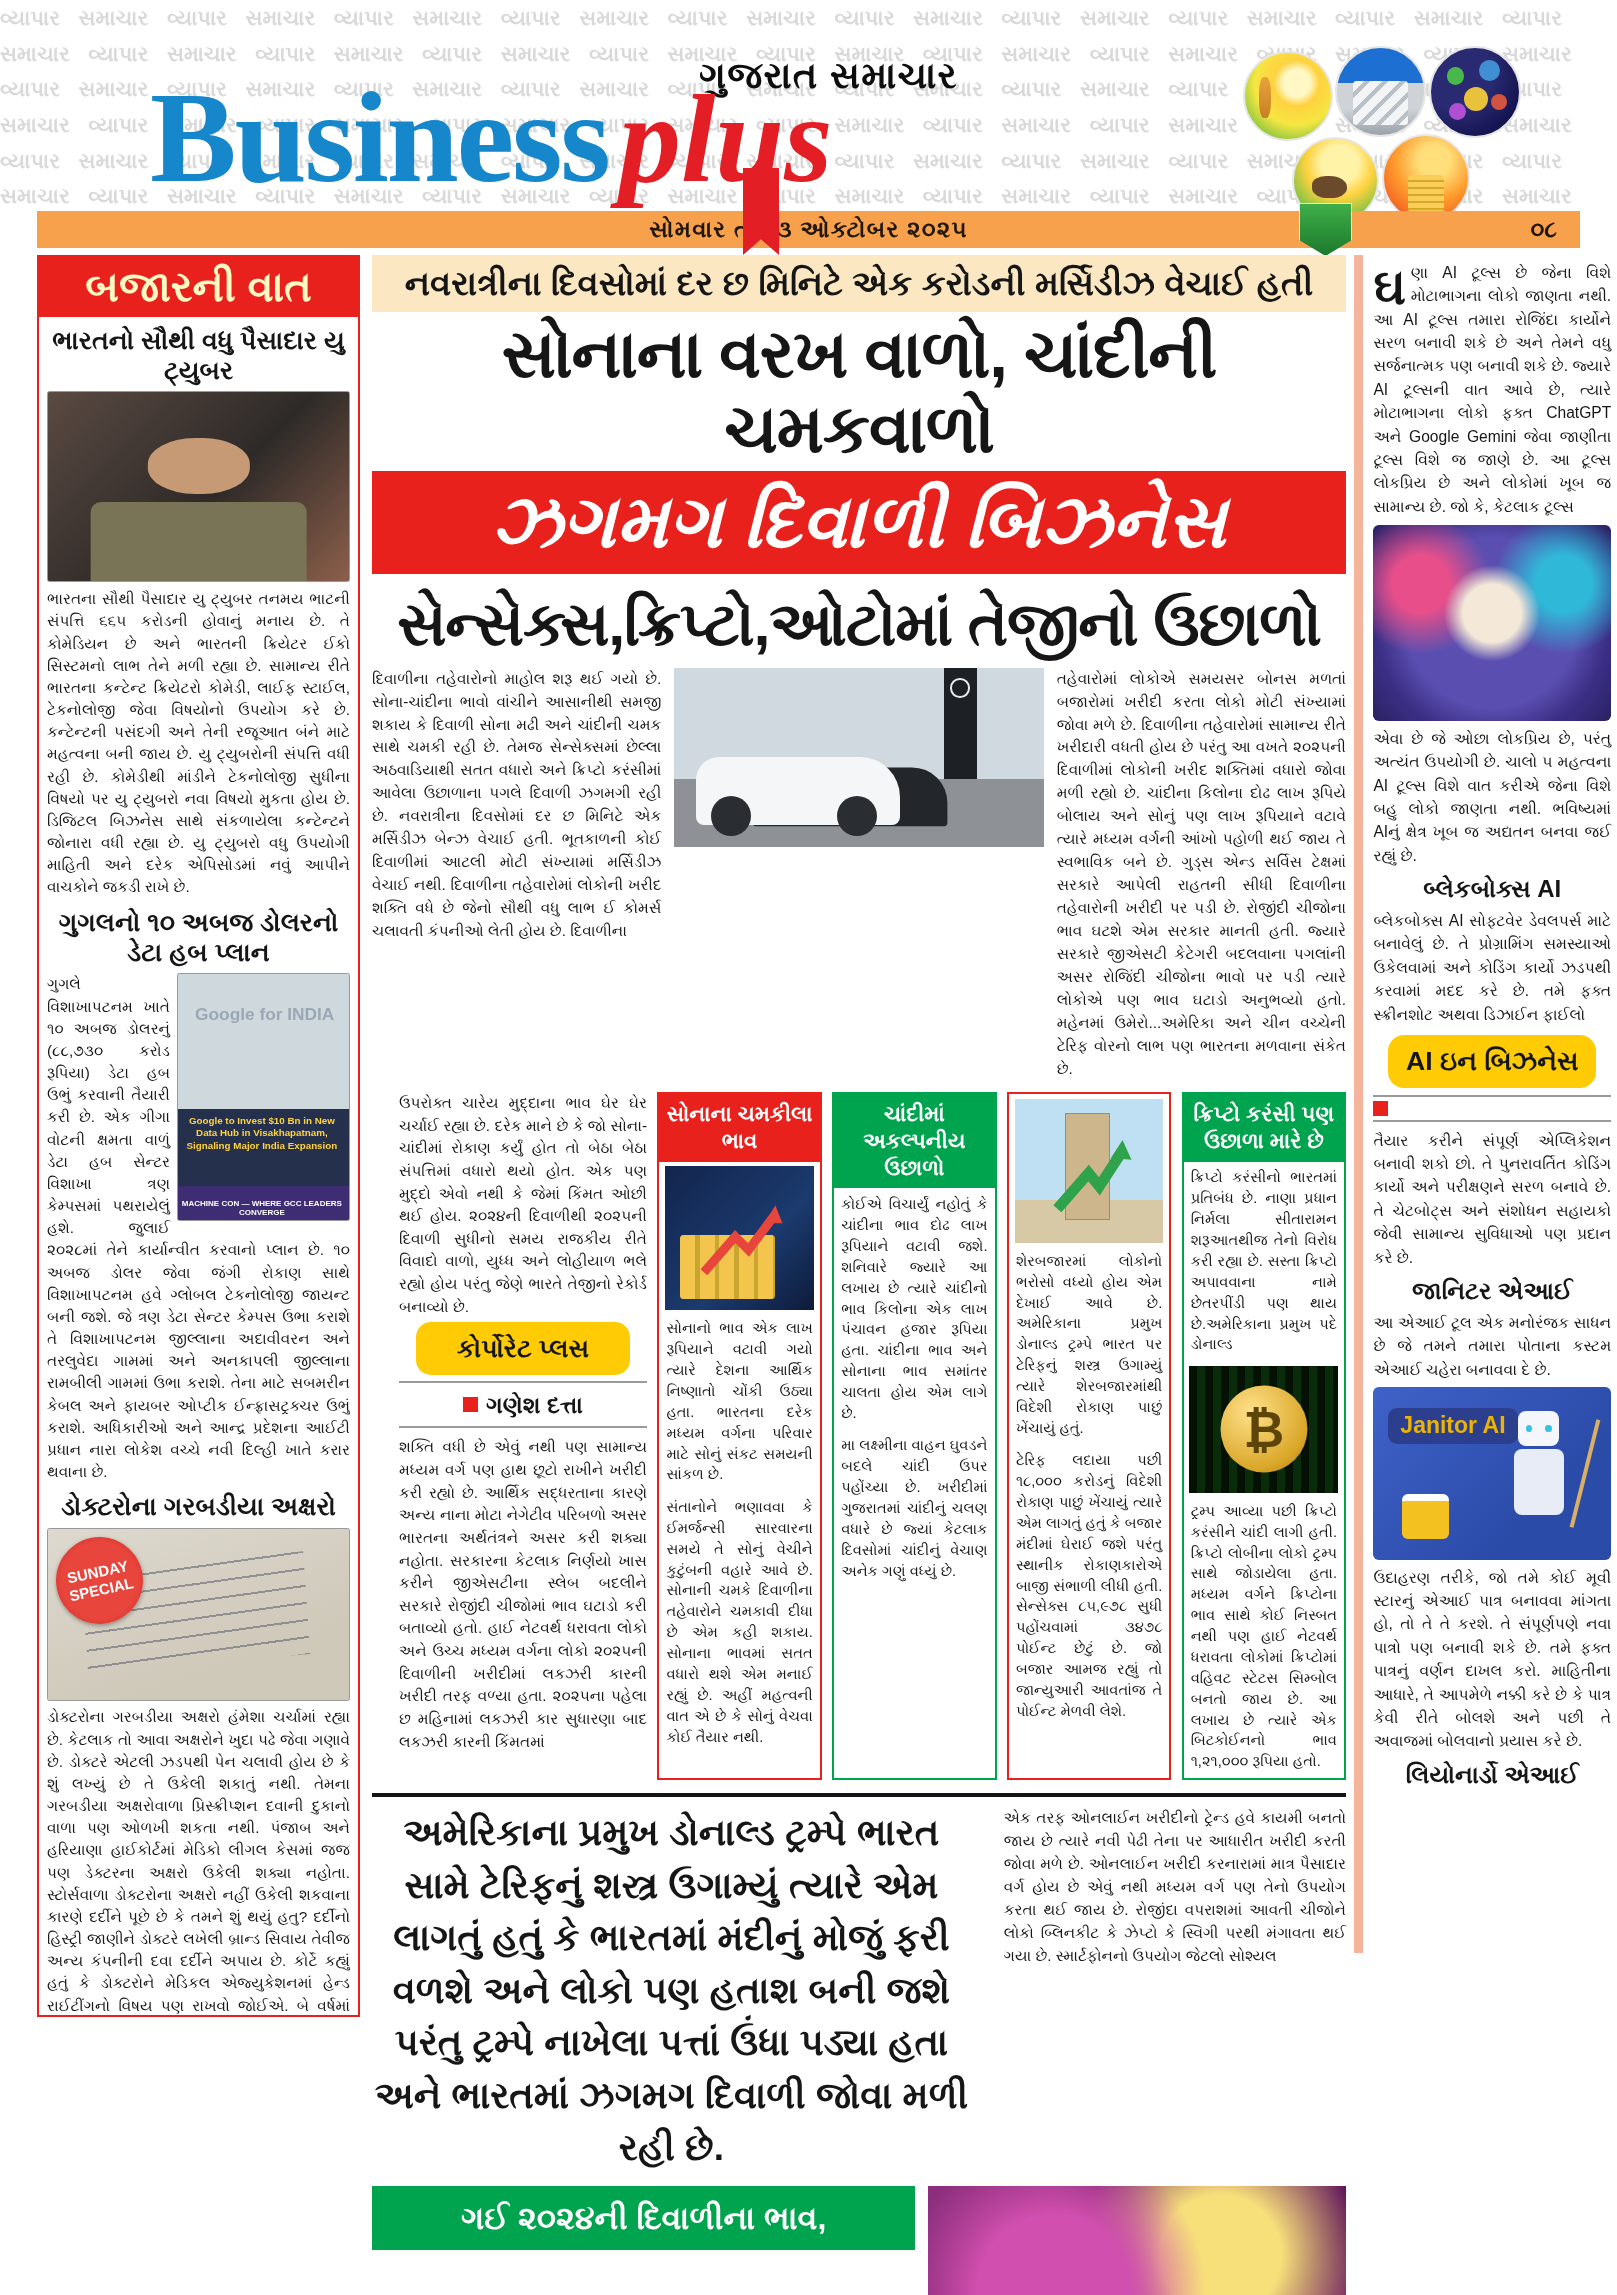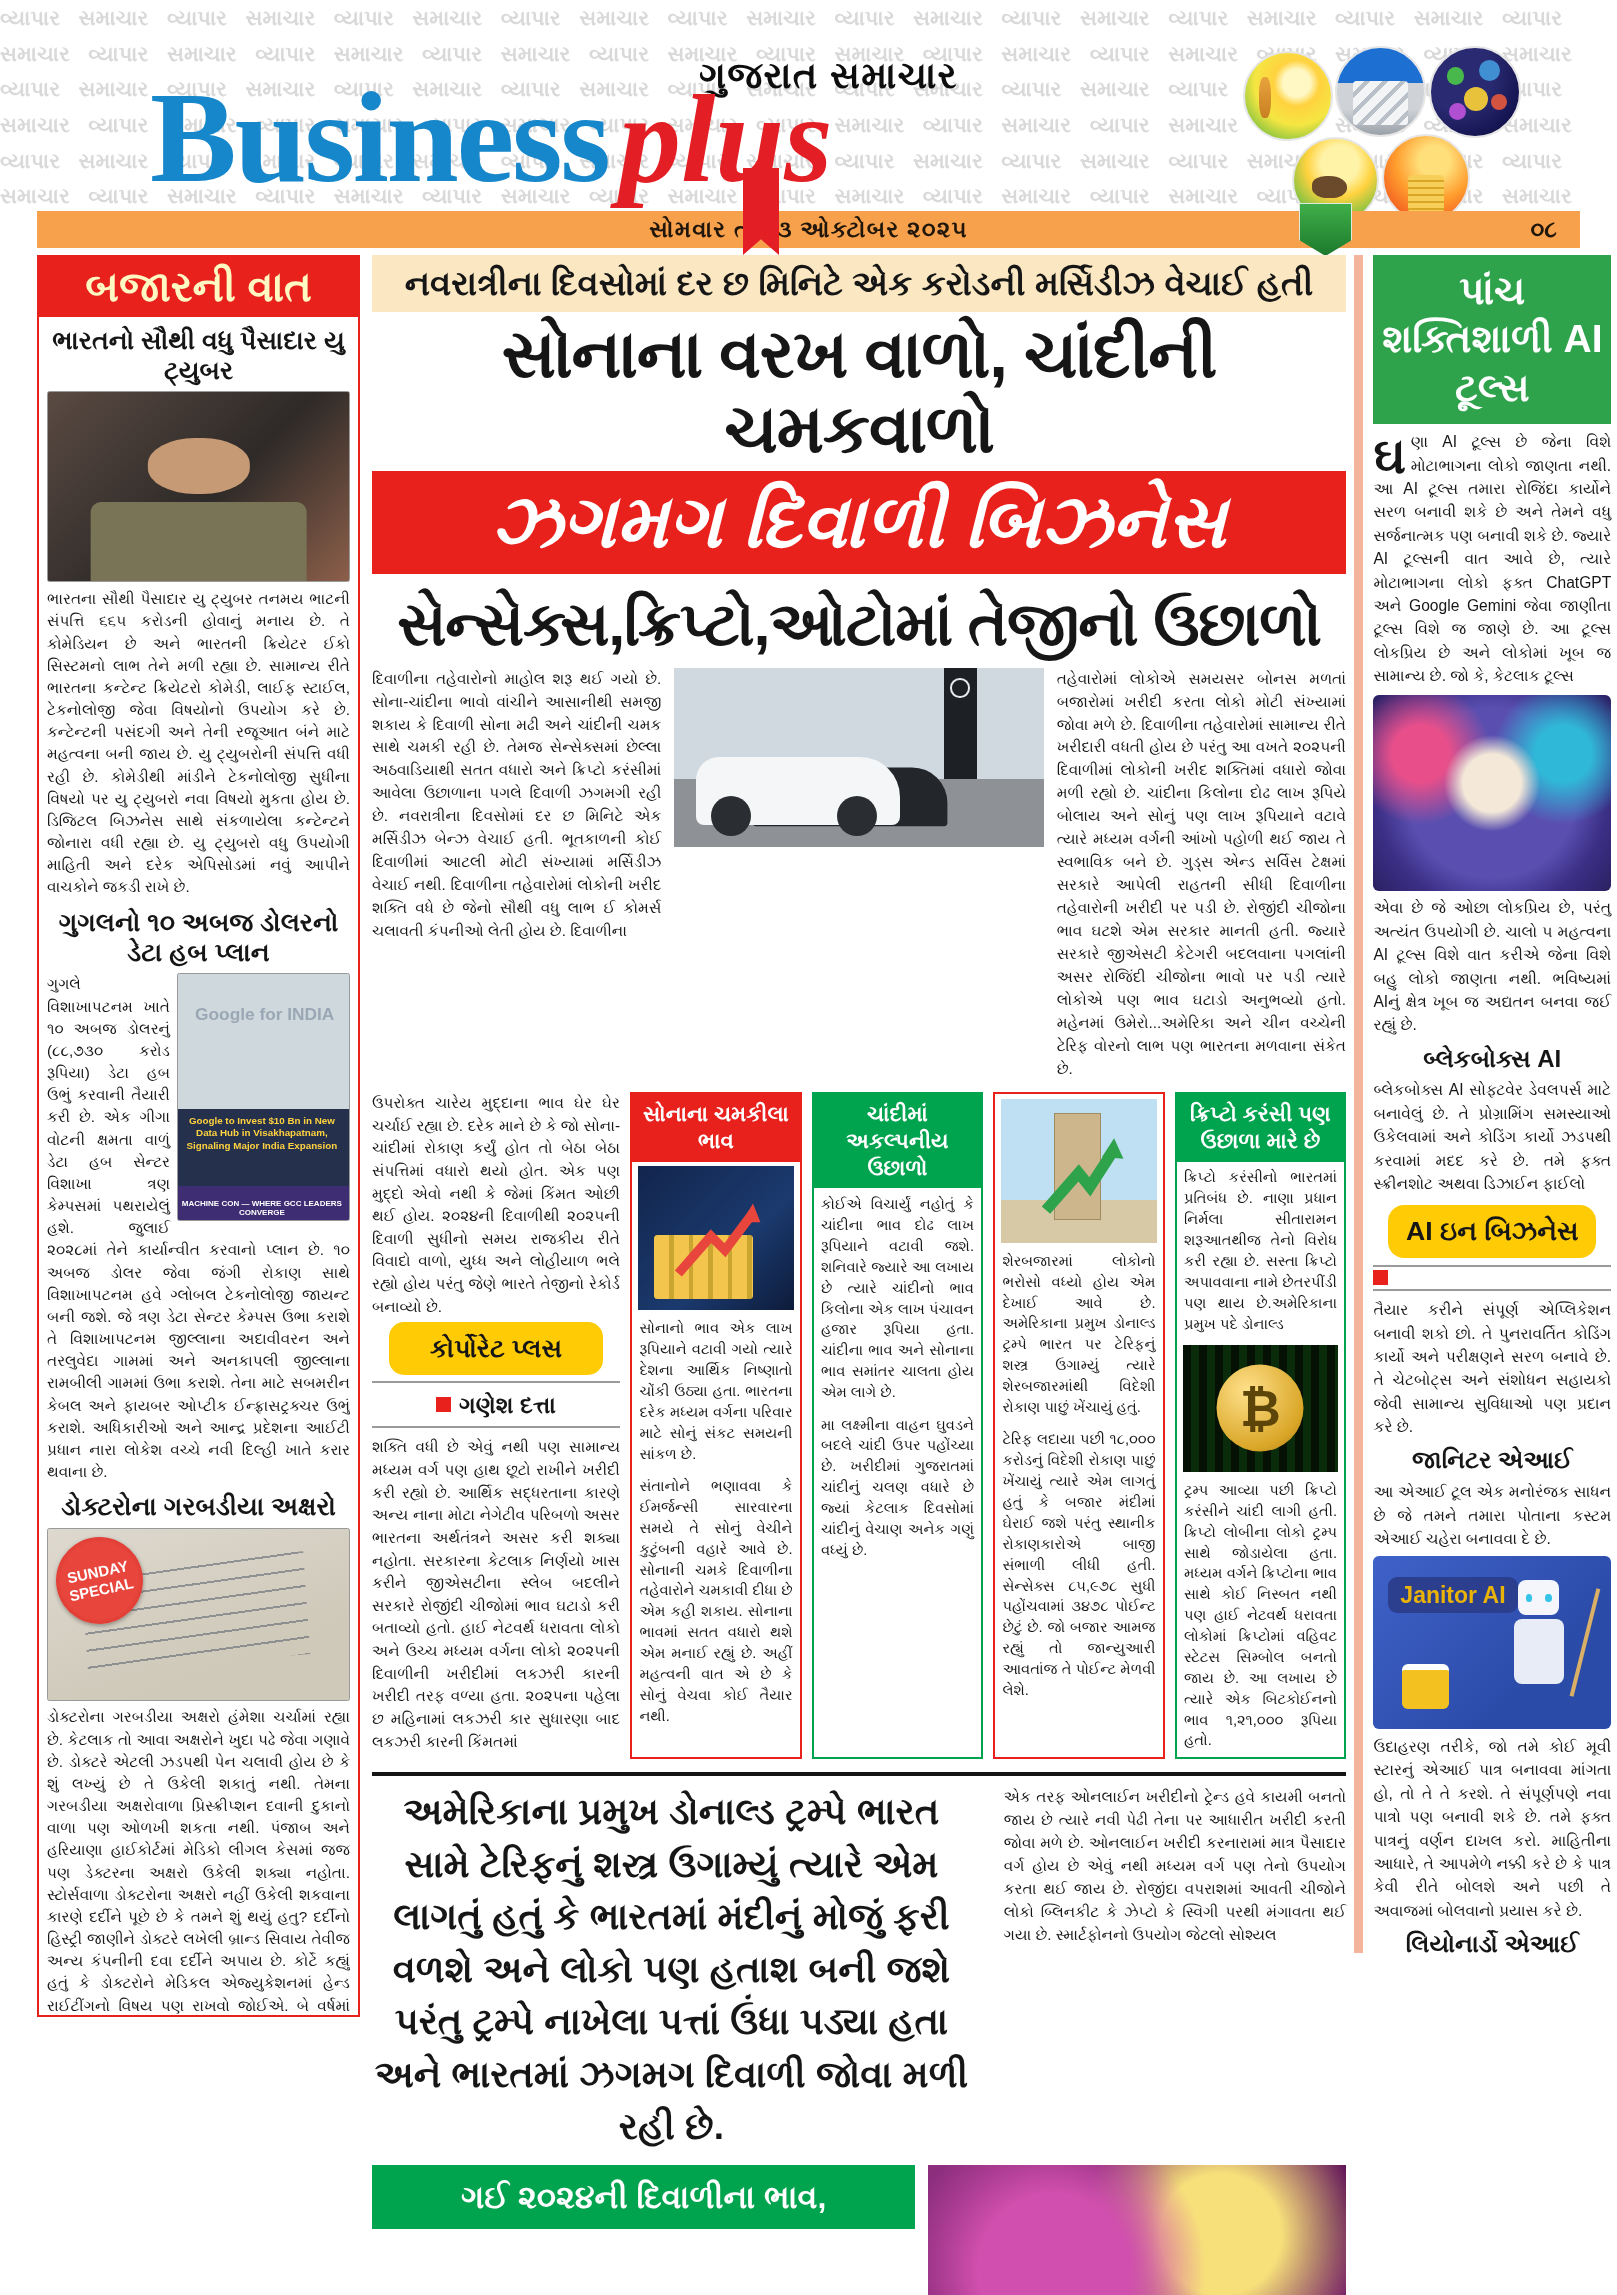--- a/index.html
+++ b/index.html
@@ -86,21 +86,21 @@
     font-size:74px; font-weight:800; font-style:italic; }
   .hl2 { font-size:61px; font-weight:800; text-align:center; line-height:1.1; margin-top:17px; letter-spacing:-1.2px; }
   .row-car { display:flex; gap:12.7px; margin-top:9.2px; }
   .car-text { flex:1; font-size:15.3px; line-height:1.5; text-align:justify; }
   .ph-car { width:370px; height:179px; background:linear-gradient(180deg,#cfd9df 0 62%,#8e9297 62%); flex:none; }
   .mb-sign { position:absolute; right:18%; top:0; width:9%; height:62%; background:#1d2126; }
   .mb-star { position:absolute; right:20%; top:6%; width:19.6px; height:19.6px; border:2.3px solid #e8eaec; border-radius:50%; }
   .car-body { position:absolute; left:6%; bottom:12%; width:55%; height:38%; background:#f4f6f7; border-radius:23px 40px 8px 8px; box-shadow:52px 5.8px 0 -4.6px #23262a; }
   .wheel { position:absolute; bottom:6%; width:40px; height:40px; background:#2a2d31; border-radius:50%; }
   .row-boxes { display:flex; gap:10.4px; margin-top:11.6px; align-items:stretch; }
-  .col-corp { width:248px; flex:none; font-size:15.3px; line-height:1.48; text-align:justify; }
+  .col-corp { width:248px; flex:none; font-size:15.3px; line-height:1.48; text-align:justify;margin-left:27px; }
   .corp-badge { background:#ffcb05; border-radius:15px; text-align:center; font-size:25.4px; font-weight:800; padding:8px 4.6px; margin:3.5px 17.3px 0 17.3px; }
   .byline-wrap { border-top:2.3px solid #9a9a9a; border-bottom:2.3px solid #9a9a9a; margin:5.8px 0 8px 0; padding:4.6px 0; display:flex; align-items:center; gap:8px; justify-content:center; }
   .red-sq { width:15px; height:15px; background:#e8211d; display:inline-block; flex:none; }
   .byline { font-size:23px; font-weight:800; }
   .info-box { flex:1; border:2.3px solid #e8211d; display:flex; flex-direction:column; min-height:555px; overflow:hidden; }
   .info-box.green { border-color:#00a34e; }
   .ib-head { background:#e8211d; color:#fff; font-size:21.4px; font-weight:800; text-align:center; line-height:1.25; padding:7px 3.5px; }
   .info-box.green .ib-head { background:#00a34e; }
   .ib-body { padding:5.8px 7px; font-size:14.7px; line-height:1.42; text-align:justify; }
   .ph-gold { height:144px; margin:4.6px 5.8px 2.3px 5.8px; background:linear-gradient(135deg,#12254d,#1b3a6e 60%,#0d1b3a); }
@@ -312,21 +312,20 @@
 
         </div>
 
       </div>
       <div class="ph-diwali" data-name="diwali-lamps-photo"></div>
     </div>
 
   </main>
 
   <aside class="right-col" data-name="right-column-ai-tools">
-    <div class="ai-header" data-name="ai-tools-header">પાંચ શક્તિશાળી AI ટૂલ્સ</div>
     <p data-name="ai-intro">
       <span class="drop-cap" data-name="drop-cap">ઘ</span><span>ણા AI ટૂલ્સ છે જેના વિશે મોટાભાગના લોકો જાણતા નથી. આ AI ટૂલ્સ તમારા રોજિંદા કાર્યોને સરળ બનાવી શકે છે અને તેમને વધુ સર્જનાત્મક પણ બનાવી શકે છે. જ્યારે AI ટૂલ્સની વાત આવે છે, ત્યારે મોટાભાગના લોકો ફક્ત ChatGPT અને Google Gemini જેવા જાણીતા ટૂલ્સ વિશે જ જાણે છે. આ ટૂલ્સ લોકપ્રિય છે અને લોકોમાં ખૂબ જ સામાન્ય છે. જો કે, કેટલાક ટૂલ્સ</span>
     </p>
     <div class="ai-illus" data-name="ai-face-illustration"></div>
     <p data-name="ai-intro-continued">એવા છે જે ઓછા લોકપ્રિય છે, પરંતુ અત્યંત ઉપયોગી છે. ચાલો ૫ મહત્વના AI ટૂલ્સ વિશે વાત કરીએ જેના વિશે બહુ લોકો જાણતા નથી. ભવિષ્યમાં AIનું ક્ષેત્ર ખૂબ જ અદ્યતન બનવા જઈ રહ્યું છે.</p>
 
     <h3 class="sub-head" data-name="blackbox-ai-heading">બ્લેકબોક્સ AI</h3>
     <p data-name="blackbox-ai-body">બ્લેકબોક્સ AI સોફ્ટવેર ડેવલપર્સ માટે બનાવેલું છે. તે પ્રોગ્રામિંગ સમસ્યાઓ ઉકેલવામાં અને કોડિંગ કાર્યો ઝડપથી કરવામાં મદદ કરે છે. તમે ફક્ત સ્ક્રીનશોટ અથવા ડિઝાઈન ફાઈલો</p>
 
     <div class="ai-badge" data-name="ai-in-business-badge">AI ઇન બિઝનેસ</div>

